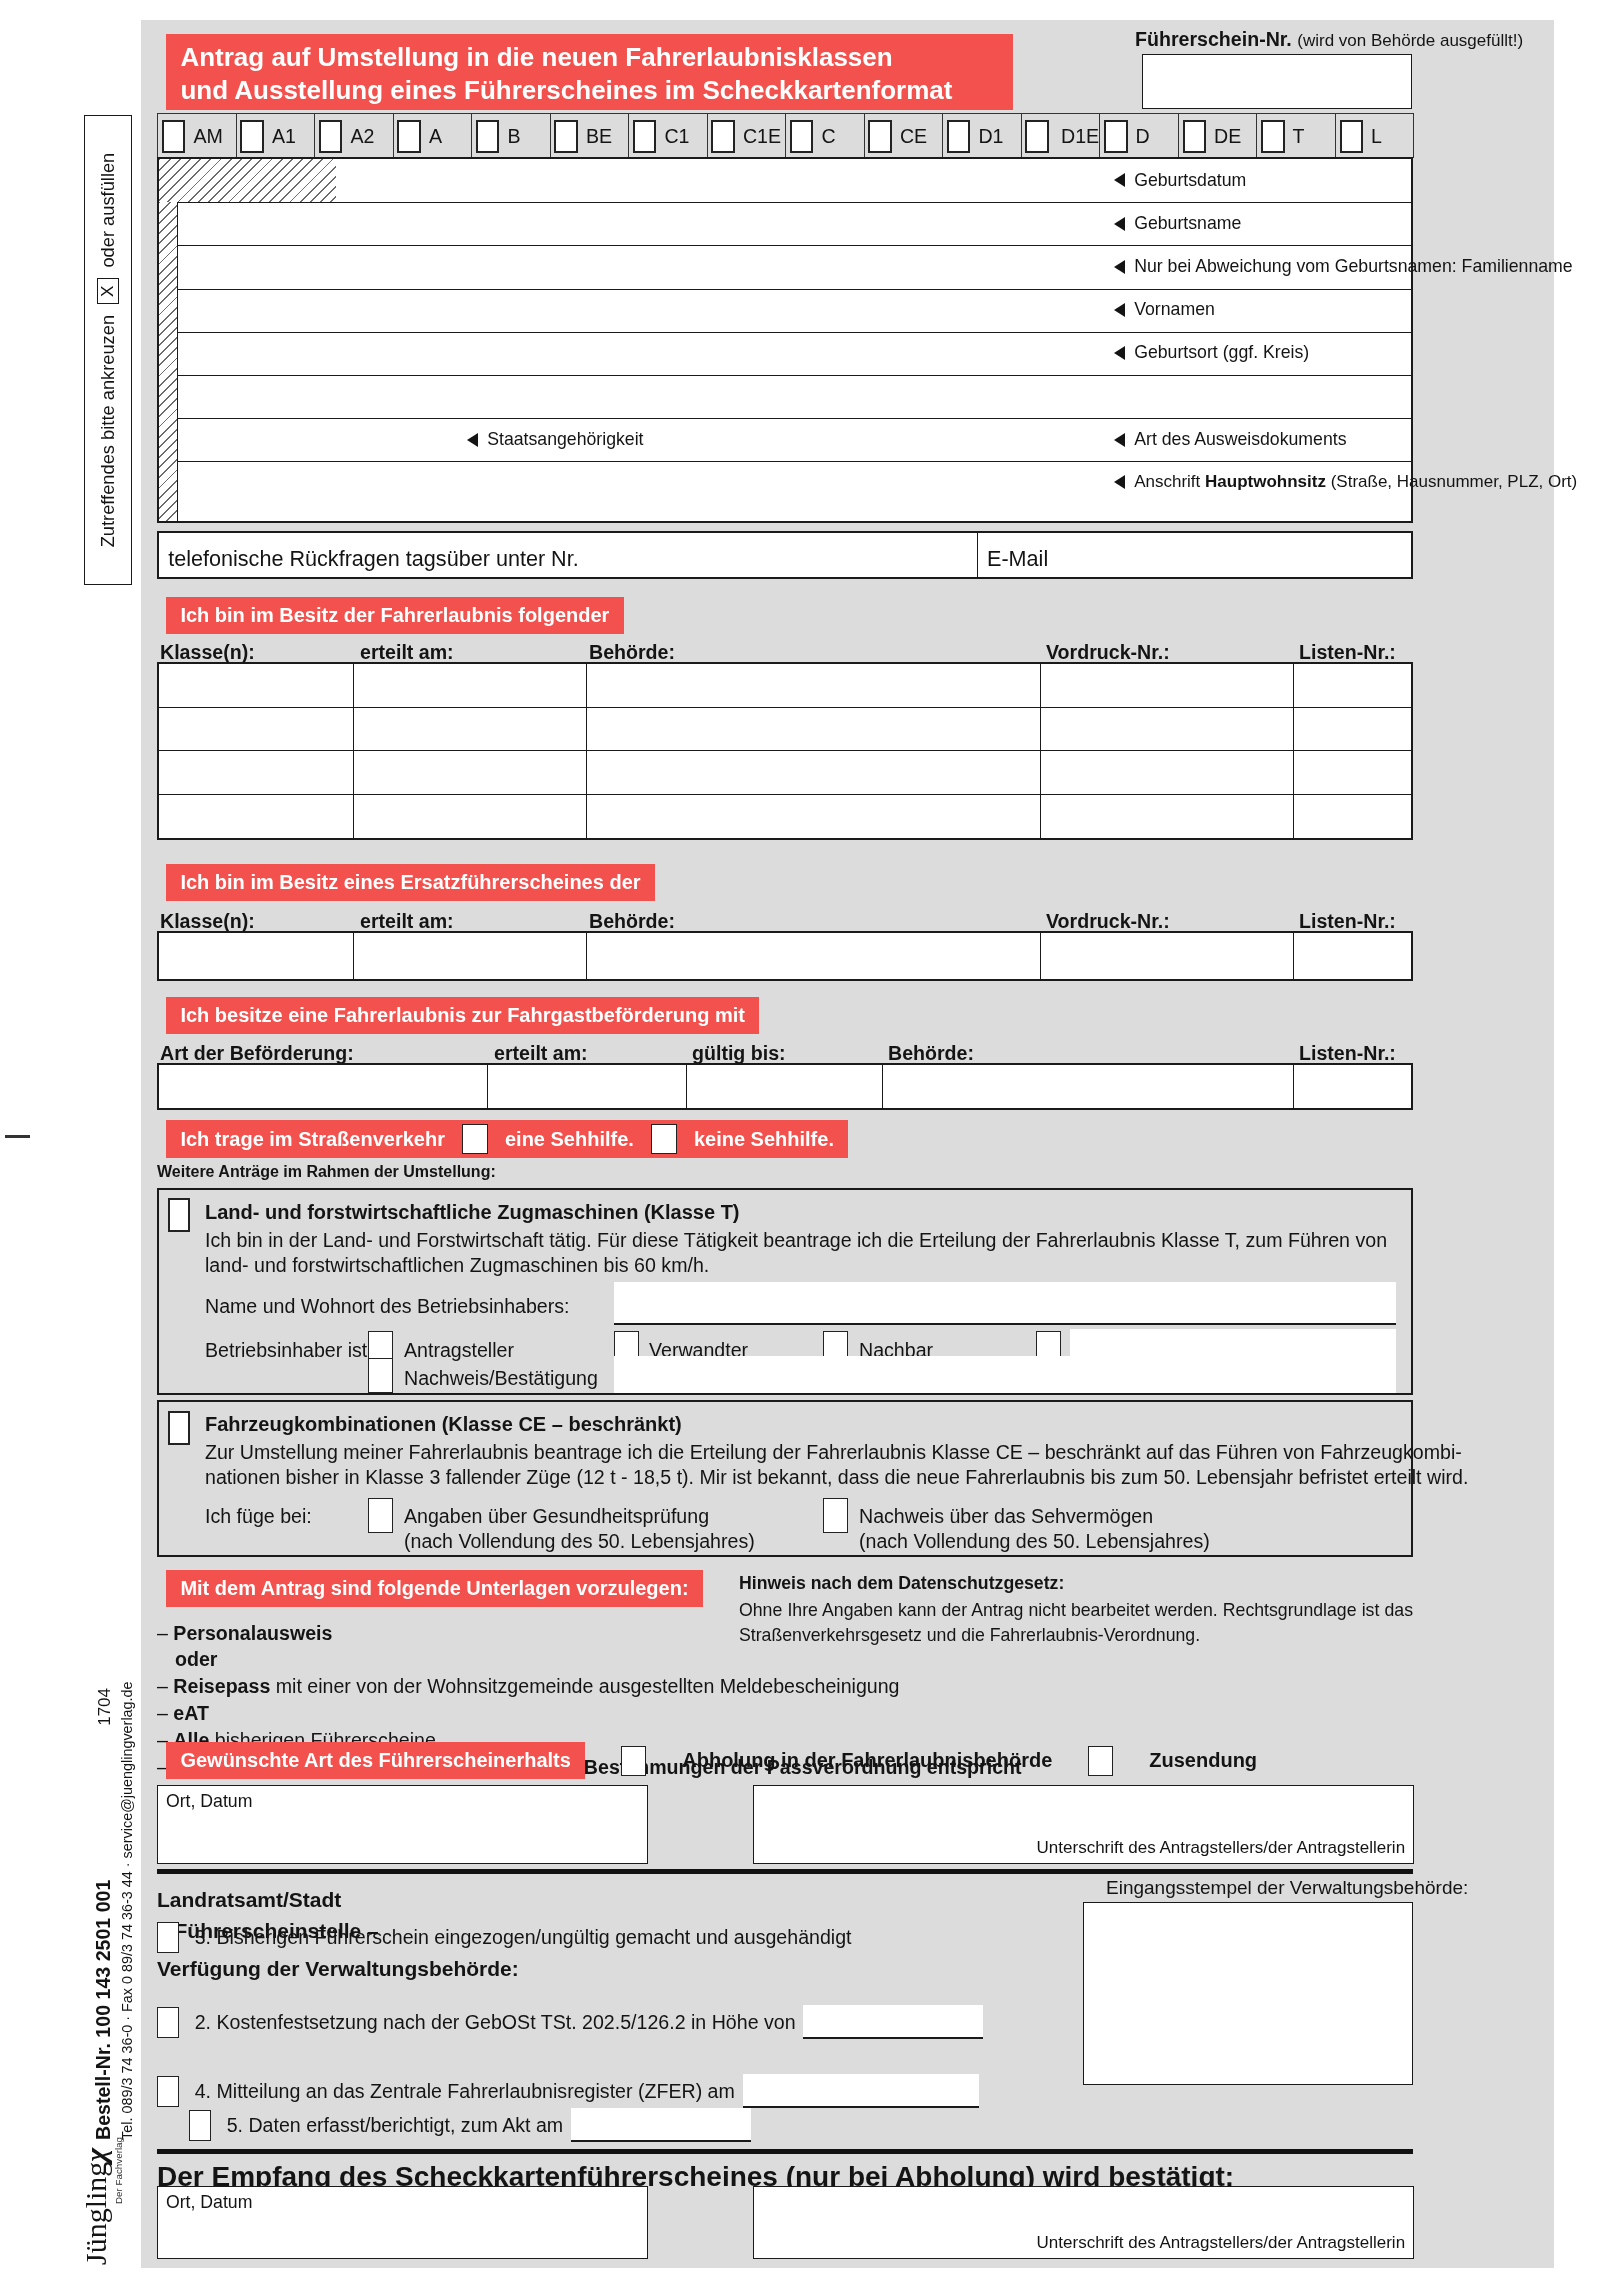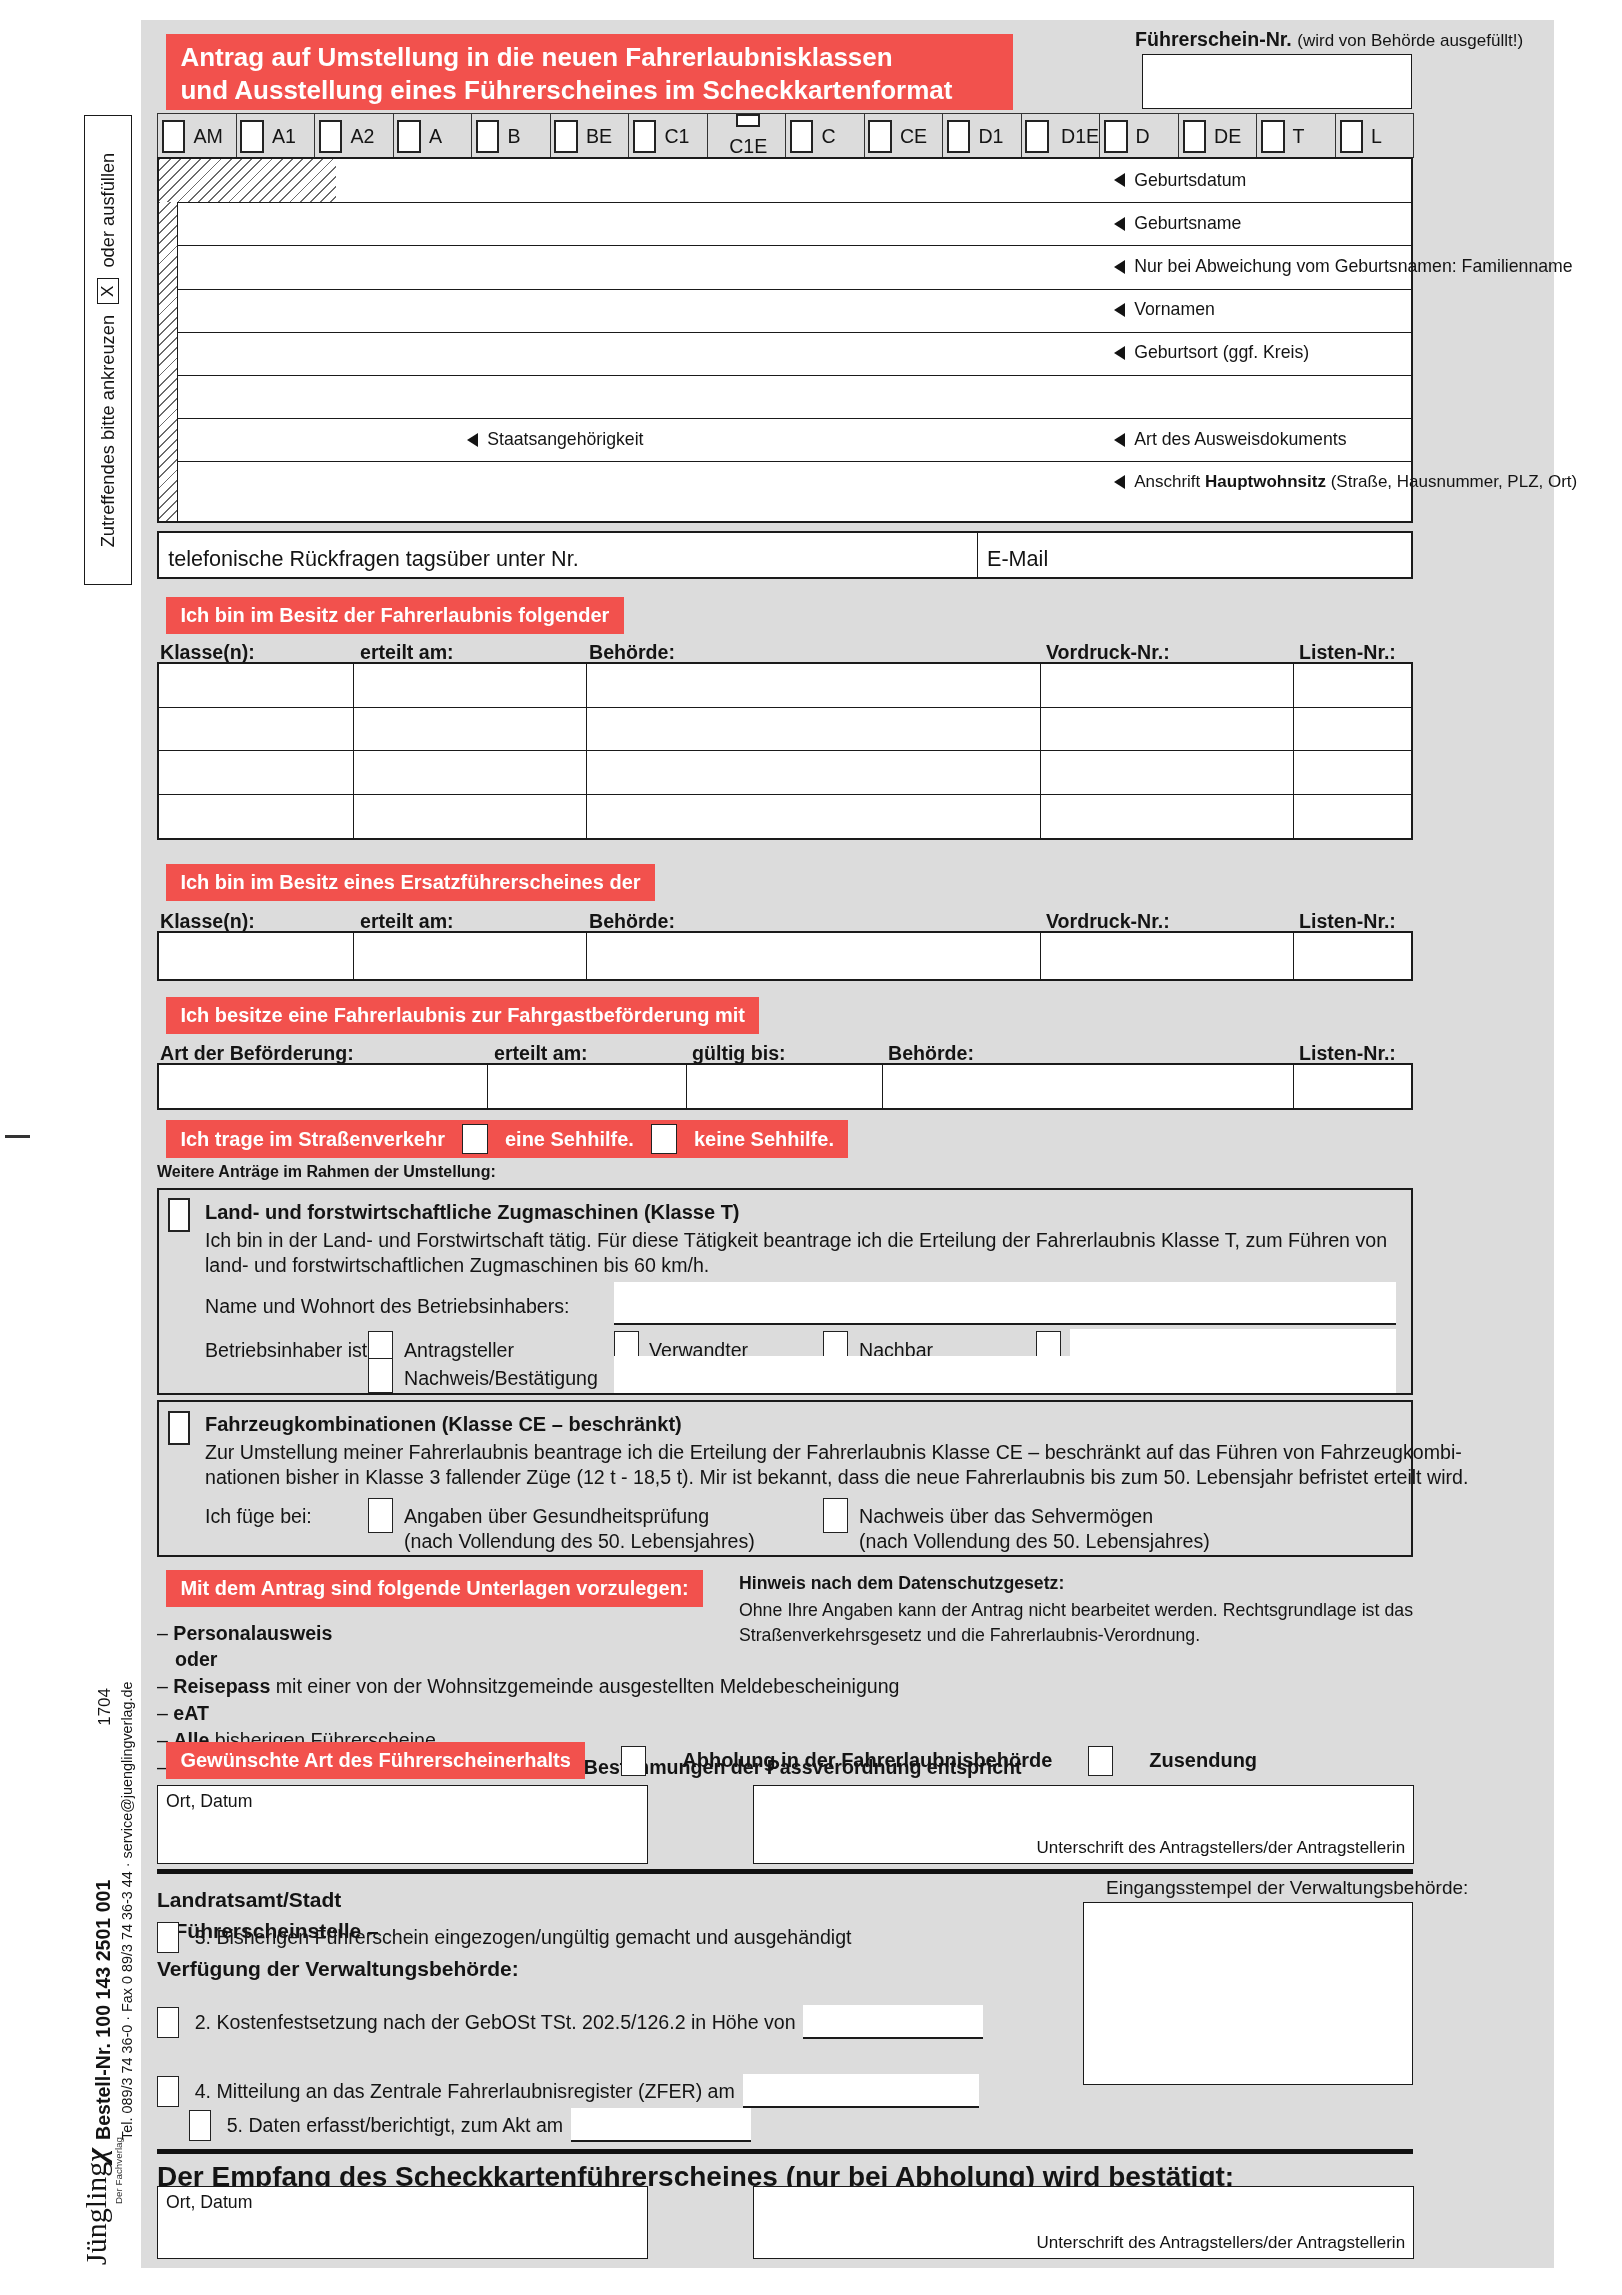--- a/index.html
+++ b/index.html
@@ -77,21 +77,21 @@
         <span>B</span>
       </div>
     <div class="classcell" style="width:79px;">
         <span class="cb" style="width:23.6px;height:33px;"></span>
         <span>BE</span>
       </div>
     <div class="classcell" style="width:79px;">
         <span class="cb" style="width:23.6px;height:33px;"></span>
         <span>C1</span>
       </div>
-    <div class="classcell" style="width:79px;flex-direction:column;">
+    <div class="classcell" style="width:79px;">
         <span class="cb" style="width:23.6px;height:33px;"></span>
         <span>C1E</span>
       </div>
     <div class="classcell" style="width:79px;">
         <span class="cb" style="width:23.6px;height:33px;"></span>
         <span>C</span>
       </div>
     <div class="classcell" style="width:79px;">
         <span class="cb" style="width:23.6px;height:33px;"></span>
         <span>CE</span>

